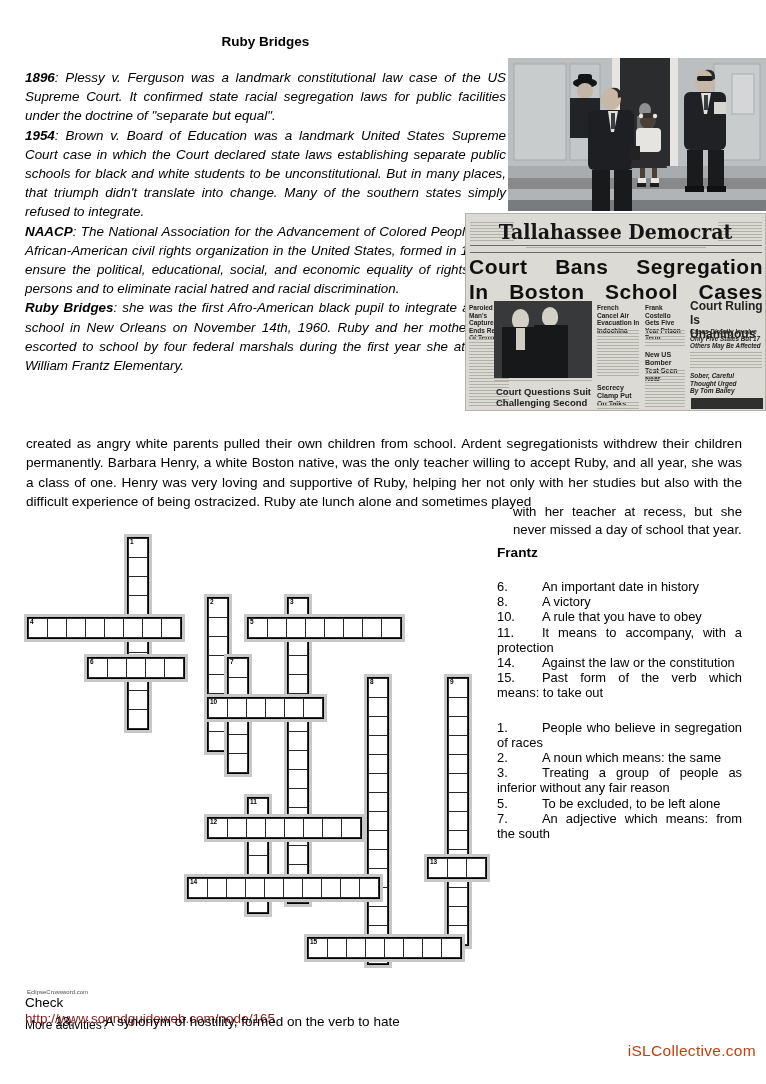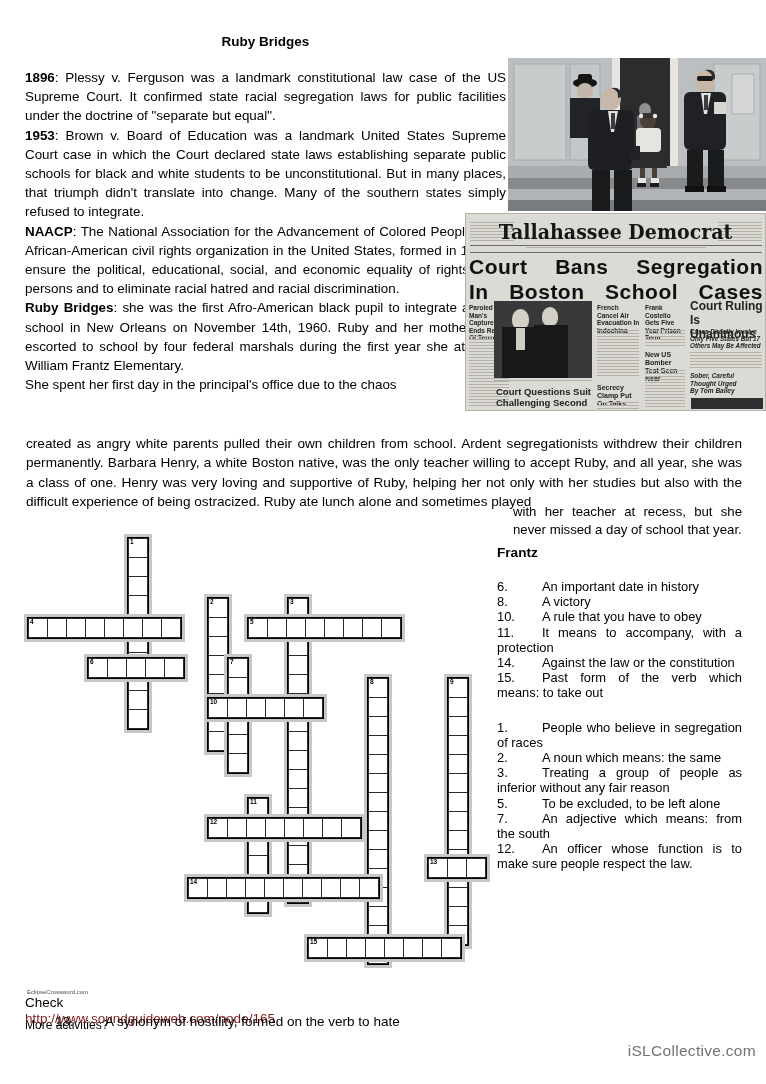--- a/index.html
+++ b/index.html
@@ -4,21 +4,21 @@
 <style>
   html,body { margin:0; padding:0; background:#ffffff; }
   .page { position:relative; width:766px; height:1084px; background:#fff;
           font-family:"Liberation Sans", sans-serif; color:#000; overflow:hidden; }
 
   .title { position:absolute; left:25px; top:34px; width:481px; text-align:center;
            font-weight:bold; font-size:13.5px; }
 
   .text-main { position:absolute; left:25px; top:68px; width:481px;
                font-size:13.4px; line-height:19.2px; text-align:justify; }
-  .text-main p { margin:0; }
+  .text-main p { margin:0;font-style:italic; }
 
   .wrap-para { position:absolute; left:26px; top:434px; width:716px;
                font-size:13.6px; line-height:19.4px; text-align:justify; }
 
   .right-col { position:absolute; left:497px; top:503px; width:245px; }
   .rp { font-size:13.2px; line-height:18px; text-align:justify; margin:0 0 6px 16px; }
   .heading { font-weight:bold; font-size:13.6px; margin:4px 0 0 0; }
   .clue-list { margin-top:19px; font-size:12.9px; line-height:15.2px; }
   .clue { text-align:justify; }
   .clue .num { display:inline-block; min-width:45px; }
@@ -64,35 +64,34 @@
             font-weight:bold; z-index:3; }
 
   
   .f-more  { position:absolute; left:25px; top:971px; font-size:12px;margin-top:47px; }
   .f-eclipse { position:absolute; left:27px; top:988.5px; font-size:6px; color:#4c4c4c; }
   .f-check { position:absolute; left:25px; top:995px; font-size:13.5px; }
   .f-url   { position:absolute; left:25px; top:1011px; font-size:13.5px; color:#7f1d1d; text-decoration:none; }
   .f-clue13 { position:absolute; left:55px; top:1014px; font-size:13.5px; }
   .f-clue13 .num { display:inline-block; min-width:50px; }
   .watermark { position:absolute; top:1042px; right:10px; font-size:15.5px;
-               color:#737373; letter-spacing:.3px; }
+               color:#c2410c; letter-spacing:.3px; }
 </style>
 </head>
 <body>
 
 <div class="page">
 
   <div class="title">Ruby Bridges</div>
 
   <div id="text-main" class="text-main">
       <p><b>1896</b>: Plessy v. Ferguson was a landmark constitutional law case of the US Supreme Court. It confirmed state racial segregation laws for public facilities under the doctrine of "separate but equal".</p>
-      <p><b>1953</b>: Brown v. Board of Education was a landmark United States Supreme Court case in which the Court declared state laws establishing separate public schools for black and white students to be unconstitutional. But in many places, that triumph didn't translate into change. Many of the southern states simply refused to integrate.</p>
+      <p><b>1954</b>: Brown v. Board of Education was a landmark United States Supreme Court case in which the Court declared state laws establishing separate public schools for black and white students to be unconstitutional. But in many places, that triumph didn't translate into change. Many of the southern states simply refused to integrate.</p>
       <p><b>NAACP</b>:  The National Association for the Advancement of Colored People is an African-American civil rights organization in the United States, formed in 1909 to ensure the political, educational, social, and economic equality of rights of all persons and to eliminate racial hatred and racial discrimination.</p>
       <p><b>Ruby Bridges</b>: she was the first Afro-American black pupil to integrate a white school in New Orleans on November 14th, 1960. Ruby and her mother were escorted to school by four federal marshals during the first year she attended William Frantz Elementary.</p>
-      <p>She spent her first day in the principal's office due to the chaos</p>
     </div>
 
   <div class="wrap-para">created as angry white parents pulled their own children from school. Ardent segregationists withdrew their children permanently. Barbara Henry, a white Boston native, was the only teacher willing to accept Ruby, and all year, she was a class of one. Henry was very loving and supportive of Ruby, helping her not only with her studies but also with the difficult experience of being ostracized. Ruby ate lunch alone and sometimes played</div>
 
   <div class="photo">
     <svg width="258" height="153" viewBox="0 0 258 153" xmlns="http://www.w3.org/2000/svg">
       <rect x="0" y="0" width="258" height="153" fill="#bcbfc1"></rect>
       <rect x="6" y="6" width="52" height="96" fill="#c9cccd" stroke="#a6a9ab"></rect>
       <rect x="62" y="6" width="30" height="96" fill="#c4c7c9" stroke="#a6a9ab"></rect>
       <rect x="206" y="6" width="46" height="96" fill="#c9cccd" stroke="#a6a9ab"></rect>
@@ -379,21 +378,20 @@
         <div class="clue"><span class="num">11.</span>It means to accompany, with a protection</div>
         <div class="clue"><span class="num">14.</span>Against the law or the constitution</div>
         <div class="clue"><span class="num">15.</span>Past form of the verb which means: to take out</div>
       </div>
     <div id="down-list" class="clue-list">
         <div class="clue"><span class="num">1.</span>People who believe in segregation of races</div>
         <div class="clue"><span class="num">2.</span>A noun which means: the same</div>
         <div class="clue"><span class="num">3.</span>Treating a group of people as inferior without any fair reason</div>
         <div class="clue"><span class="num">5.</span>To be excluded, to be left alone</div>
         <div class="clue"><span class="num">7.</span>An adjective which means: from the south</div>
-        <div class="clue"><span class="num">12.</span>An officer whose function is to make sure people respect the law.</div>
       </div>
   </div>
 
   <div class="f-more">More activities?</div>
   <div class="f-eclipse">EclipseCrossword.com</div>
   <div class="f-check">Check</div>
   <a class="f-url" href="#">http://www.soundguideweb.com/node/165</a>
   <div class="f-clue13"><span class="num">13.</span><span>A synonym of hostility, formed on the verb to hate</span></div>
 
   <div class="watermark">iSLCollective.com</div>

